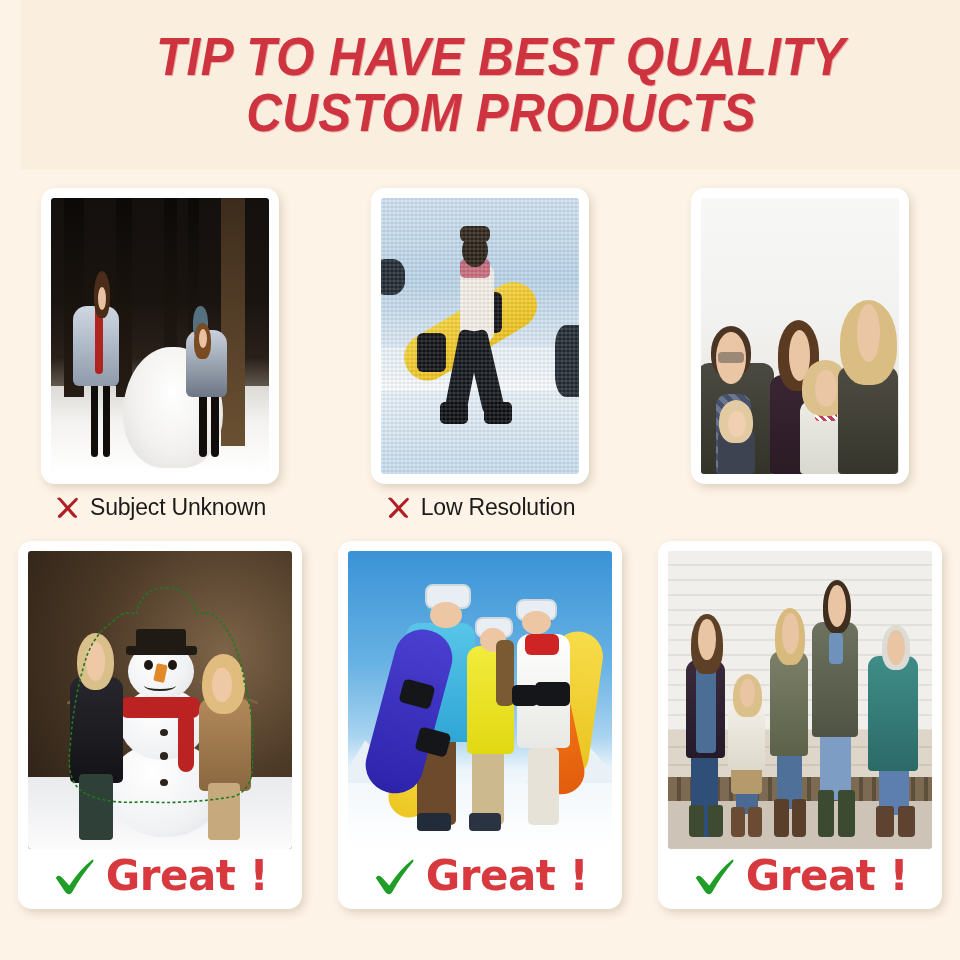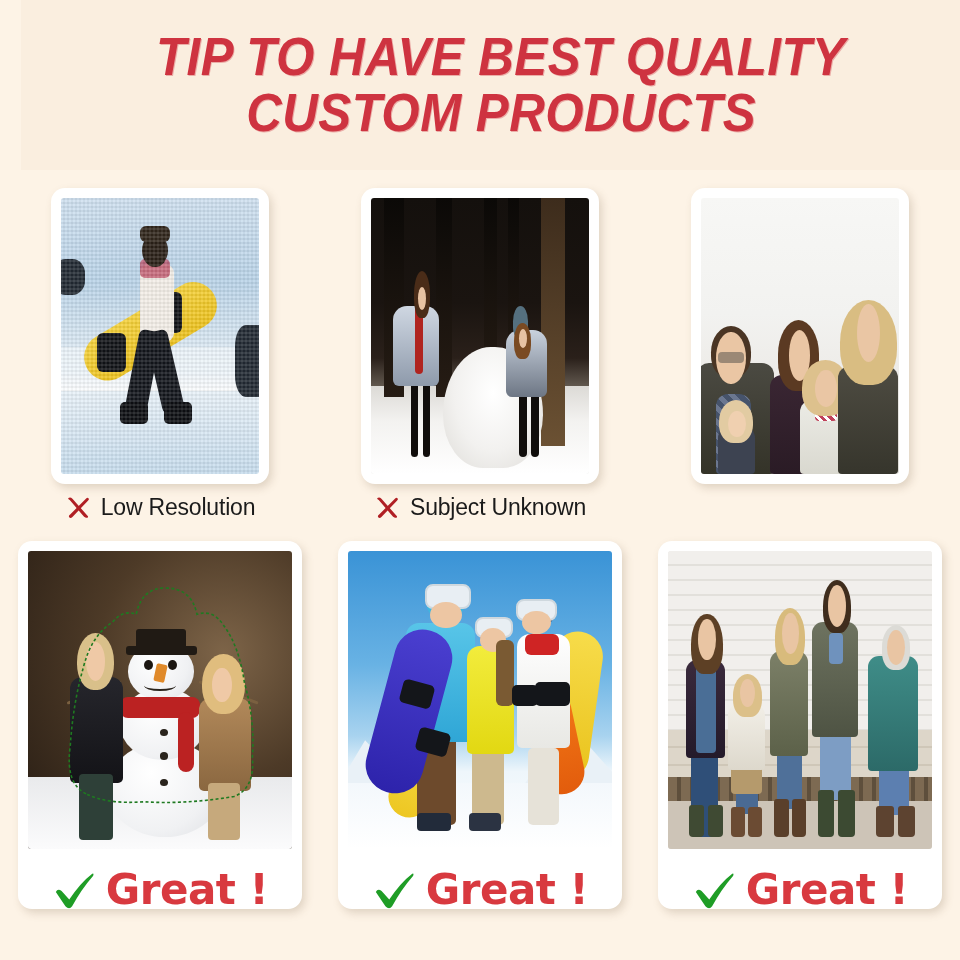--- a/index.html
+++ b/index.html
@@ -61,21 +61,21 @@
     font-size:23px;color:#1b1b1b;font-weight:400;white-space:nowrap;
   }
   .caption .txt{font-family:"Liberation Sans","DejaVu Sans",sans-serif;letter-spacing:-.2px;}
 
   .xmark{width:27px;height:27px;flex:none;display:block;}
   .checkmark{width:46px;height:46px;flex:none;display:block;}
 
   
   .great{
     flex:1 1 auto;display:flex;align-items:center;justify-content:center;gap:8px;
-    margin-top:16px;
+    margin-top:2px;
   }
   .great .txt{
     color:#d8393f;font-weight:bold;font-size:42px;letter-spacing:-.5px;
     font-family:"DejaVu Sans","Liberation Sans",sans-serif;
   }
 
   
   .sc{position:absolute;inset:0;}
 
   
@@ -179,20 +179,61 @@
   <div class="header">
     <div class="title-line">TIP TO HAVE BEST QUALITY</div>
     <div class="title-line l2">CUSTOM PRODUCTS</div>
   </div>
 
   <div class="grid">
 
     <div class="row row-top">
 
       <div class="cell">
+        <div class="card card-top">
+          <div class="photo">
+            <div class="sc s1">
+              <div class="ground"></div>
+              <div class="tree" style="left:6%;width:9%;"></div>
+              <div class="tree" style="left:30%;width:7%;"></div>
+              <div class="tree" style="left:52%;width:6%;"></div>
+              <div class="tree" style="left:78%;width:11%;bottom:10%;background:linear-gradient(#3d2c1c,#6b5133);"></div>
+              <div class="tree" style="left:63%;width:5%;"></div>
+              <div class="snowpile"></div>
+
+              <div class="person" style="left:6%;width:34%;height:72%;">
+                <div class="legs" style="left:36%;bottom:0;width:10%;height:42%;"></div>
+                <div class="legs" style="left:52%;bottom:0;width:10%;height:42%;"></div>
+                <div class="coat" style="left:12%;bottom:36%;width:62%;height:40%;background:linear-gradient(#cfd7e2,#8e9aab);"></div>
+                <div class="scarf" style="left:42%;bottom:42%;width:11%;height:36%;"></div>
+                <div class="hair" style="left:40%;bottom:70%;width:22%;height:24%;"></div>
+                <div class="face" style="left:46%;bottom:74%;width:11%;height:12%;"></div>
+              </div>
+
+              <div class="person" style="left:52%;width:36%;height:64%;">
+                <div class="legs" style="left:44%;bottom:0;width:10%;height:44%;"></div>
+                <div class="legs" style="left:60%;bottom:0;width:10%;height:44%;"></div>
+                <div class="coat" style="left:28%;bottom:34%;width:52%;height:38%;background:linear-gradient(#c9d2de,#6d7684);"></div>
+                <div class="hat" style="left:36%;bottom:68%;width:20%;height:18%;"></div>
+                <div class="hair" style="left:38%;bottom:56%;width:22%;height:20%;background:#7a4a22;"></div>
+                <div class="face" style="left:44%;bottom:62%;width:10%;height:11%;"></div>
+              </div>
+            </div>
+          </div>
+        </div>
+        <div class="caption">
+          <svg class="xmark" viewBox="0 0 40 40">
+            <path d="M5 6 Q8 4 11 7 L34 33 Q35 36 31 35 Q28 34 26 31 L7 9 Q4 7 5 6 Z" fill="#b01f24"></path>
+            <path d="M34 6 Q37 7 34 10 L11 34 Q8 37 6 34 Q5 32 8 30 L31 7 Q33 5 34 6 Z" fill="#b01f24"></path>
+          </svg>
+          <span class="txt">Subject Unknown</span>
+        </div>
+      </div>
+
+      <div class="cell">
         <div class="card card-top narrow">
           <div class="photo">
             <div class="sc s2">
               <div class="px" style="left:0;right:0;bottom:0;height:30%;background:linear-gradient(#e8f1f8,#c6dced);"></div>
               <div class="px" style="left:0;right:0;bottom:36%;height:10%;background:#eef5fa;opacity:.8;"></div>
               <div class="px" style="left:-4%;top:22%;width:16%;height:13%;background:#222a33;border-radius:40%;"></div>
               <div class="px" style="right:-6%;top:46%;width:18%;height:26%;background:#222a33;border-radius:30%;"></div>
               <div class="board" style="left:8%;top:40%;width:74%;height:17%;"></div>
               <div class="bind" style="left:18%;top:49%;width:15%;height:14%;"></div>
               <div class="bind" style="left:44%;top:34%;width:17%;height:15%;"></div>
@@ -211,61 +252,20 @@
         <div class="caption">
           <svg class="xmark" viewBox="0 0 40 40">
             <path d="M5 6 Q8 4 11 7 L34 33 Q35 36 31 35 Q28 34 26 31 L7 9 Q4 7 5 6 Z" fill="#b01f24"></path>
             <path d="M34 6 Q37 7 34 10 L11 34 Q8 37 6 34 Q5 32 8 30 L31 7 Q33 5 34 6 Z" fill="#b01f24"></path>
           </svg>
           <span class="txt">Low Resolution</span>
         </div>
       </div>
 
       <div class="cell">
-        <div class="card card-top">
-          <div class="photo">
-            <div class="sc s1">
-              <div class="ground"></div>
-              <div class="tree" style="left:6%;width:9%;"></div>
-              <div class="tree" style="left:30%;width:7%;"></div>
-              <div class="tree" style="left:52%;width:6%;"></div>
-              <div class="tree" style="left:78%;width:11%;bottom:10%;background:linear-gradient(#3d2c1c,#6b5133);"></div>
-              <div class="tree" style="left:63%;width:5%;"></div>
-              <div class="snowpile"></div>
-
-              <div class="person" style="left:6%;width:34%;height:72%;">
-                <div class="legs" style="left:36%;bottom:0;width:10%;height:42%;"></div>
-                <div class="legs" style="left:52%;bottom:0;width:10%;height:42%;"></div>
-                <div class="coat" style="left:12%;bottom:36%;width:62%;height:40%;background:linear-gradient(#cfd7e2,#8e9aab);"></div>
-                <div class="scarf" style="left:42%;bottom:42%;width:11%;height:36%;"></div>
-                <div class="hair" style="left:40%;bottom:70%;width:22%;height:24%;"></div>
-                <div class="face" style="left:46%;bottom:74%;width:11%;height:12%;"></div>
-              </div>
-
-              <div class="person" style="left:52%;width:36%;height:64%;">
-                <div class="legs" style="left:44%;bottom:0;width:10%;height:44%;"></div>
-                <div class="legs" style="left:60%;bottom:0;width:10%;height:44%;"></div>
-                <div class="coat" style="left:28%;bottom:34%;width:52%;height:38%;background:linear-gradient(#c9d2de,#6d7684);"></div>
-                <div class="hat" style="left:36%;bottom:68%;width:20%;height:18%;"></div>
-                <div class="hair" style="left:38%;bottom:56%;width:22%;height:20%;background:#7a4a22;"></div>
-                <div class="face" style="left:44%;bottom:62%;width:10%;height:11%;"></div>
-              </div>
-            </div>
-          </div>
-        </div>
-        <div class="caption">
-          <svg class="xmark" viewBox="0 0 40 40">
-            <path d="M5 6 Q8 4 11 7 L34 33 Q35 36 31 35 Q28 34 26 31 L7 9 Q4 7 5 6 Z" fill="#b01f24"></path>
-            <path d="M34 6 Q37 7 34 10 L11 34 Q8 37 6 34 Q5 32 8 30 L31 7 Q33 5 34 6 Z" fill="#b01f24"></path>
-          </svg>
-          <span class="txt">Subject Unknown</span>
-        </div>
-      </div>
-
-      <div class="cell">
         <div class="card card-top narrow">
           <div class="photo">
             <div class="sc s3">
 
               <div class="p" style="left:-2%;bottom:0;width:44%;height:56%;">
                 <div class="jkt" style="left:0;bottom:0;width:88%;height:72%;background:linear-gradient(#4b4a42,#343328);"></div>
                 <div class="jkt" style="left:22%;bottom:0;width:40%;height:52%;background:repeating-linear-gradient(45deg,#46536b 0 5px,#6b7790 5px 10px);"></div>
                 <div class="hr" style="left:16%;bottom:62%;width:46%;height:34%;background:#4a3524;"></div>
                 <div class="hd" style="left:22%;bottom:58%;width:34%;height:34%;"></div>
                 <div class="p" style="left:24%;bottom:72%;width:30%;height:7%;background:rgba(60,60,60,.45);border-radius:4px;"></div>

